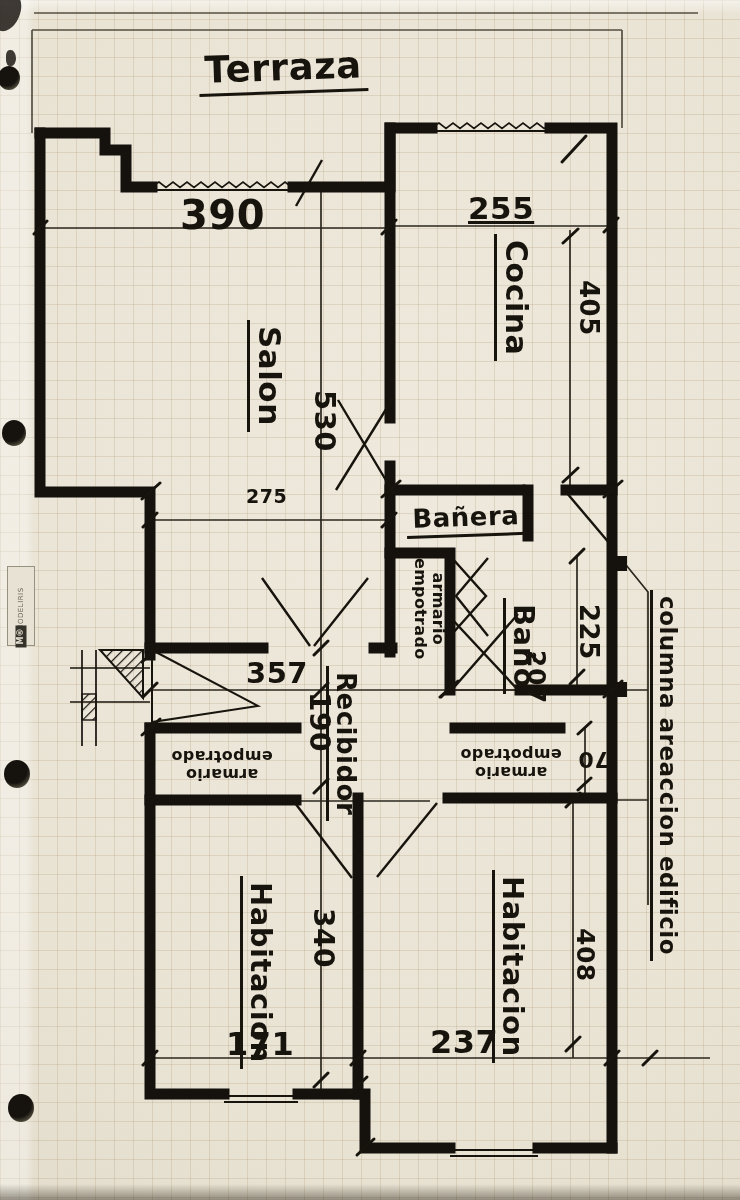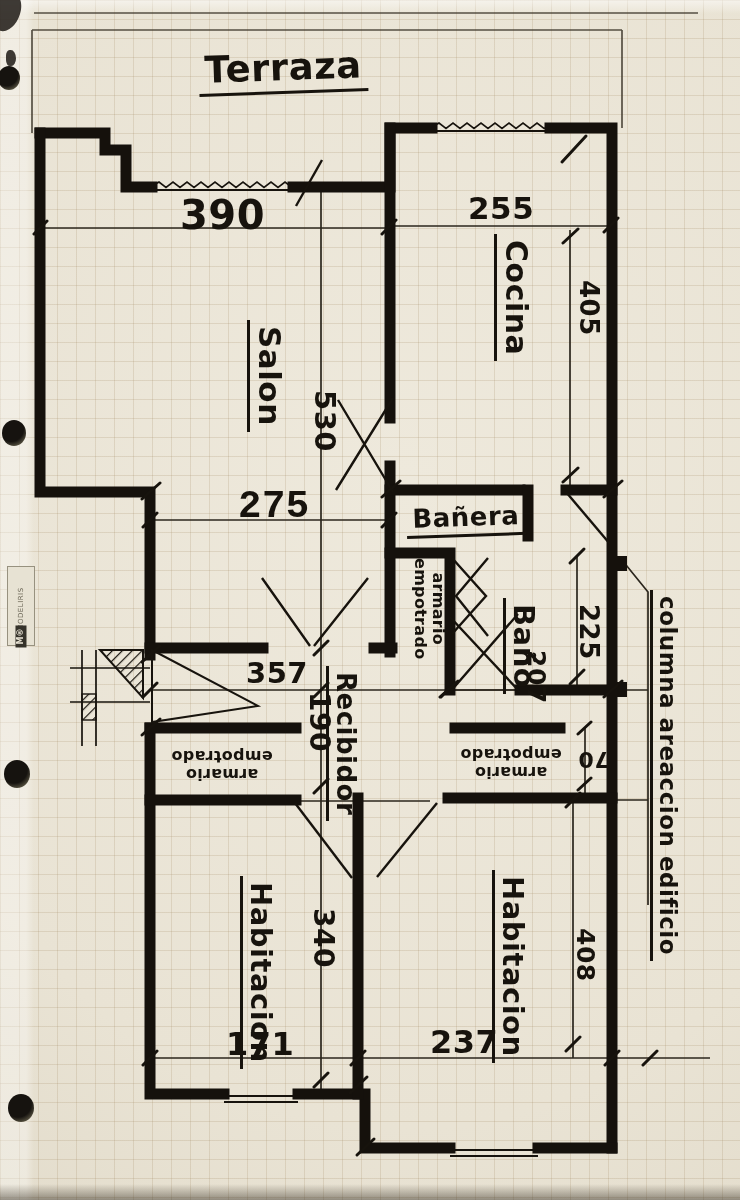--- a/index.html
+++ b/index.html
@@ -152,28 +152,28 @@
       <path d="M142 499 L160 483 M382 497 L400 481 M604 497 L622 481"></path>
       <path d="M604 697 L622 681 M440 697 L458 681"></path>
       <path d="M142 662 L160 646 M142 735 L160 719"></path>
       <path d="M350 1093 L367 1077 M357 1155 L374 1139"></path>
     </g>
   </svg>
 
   <div class="lbl u tilt" style="left:198px;top:52px;font-size:37px;">Terraza</div>
 
   <div class="lbl" style="left:180px;top:194px;font-size:40px;">390</div>
-  <div class="lbl" style="left:468px;top:192px;font-size:31px;">255</div>
+  <div class="lbl" style="left:468px;top:192px;font-size:31px;text-decoration:underline;">255</div>
 
   <div class="lbl u rot90" style="left:532px;top:234px;font-size:30px;">Cocina</div>
   <div class="lbl rot90" style="left:602px;top:280px;font-size:26px;">405</div>
 
   <div class="lbl u rot90" style="left:286px;top:320px;font-size:31px;">Salon</div>
   <div class="lbl rot90" style="left:340px;top:390px;font-size:29px;">530</div>
-  <div class="lbl" style="left:238px;top:487px;font-size:39px;font-family:Liberation Mono, monospace;">275</div>
+  <div class="lbl" style="left:246px;top:487px;font-size:19px;">275</div>
 
   <div class="lbl u tilt" style="left:406px;top:506px;font-size:26px;">Bañera</div>
 
   <div class="lbl rot90 twoline" style="left:447px;top:558px;font-size:16px;">
     <span>armario</span>
     <span>empotrado</span>
   </div>
 
   <div class="lbl u rot90" style="left:539px;top:598px;font-size:29px;">Baño</div>
   <div class="lbl rot90" style="left:549px;top:650px;font-size:25px;">207</div>

